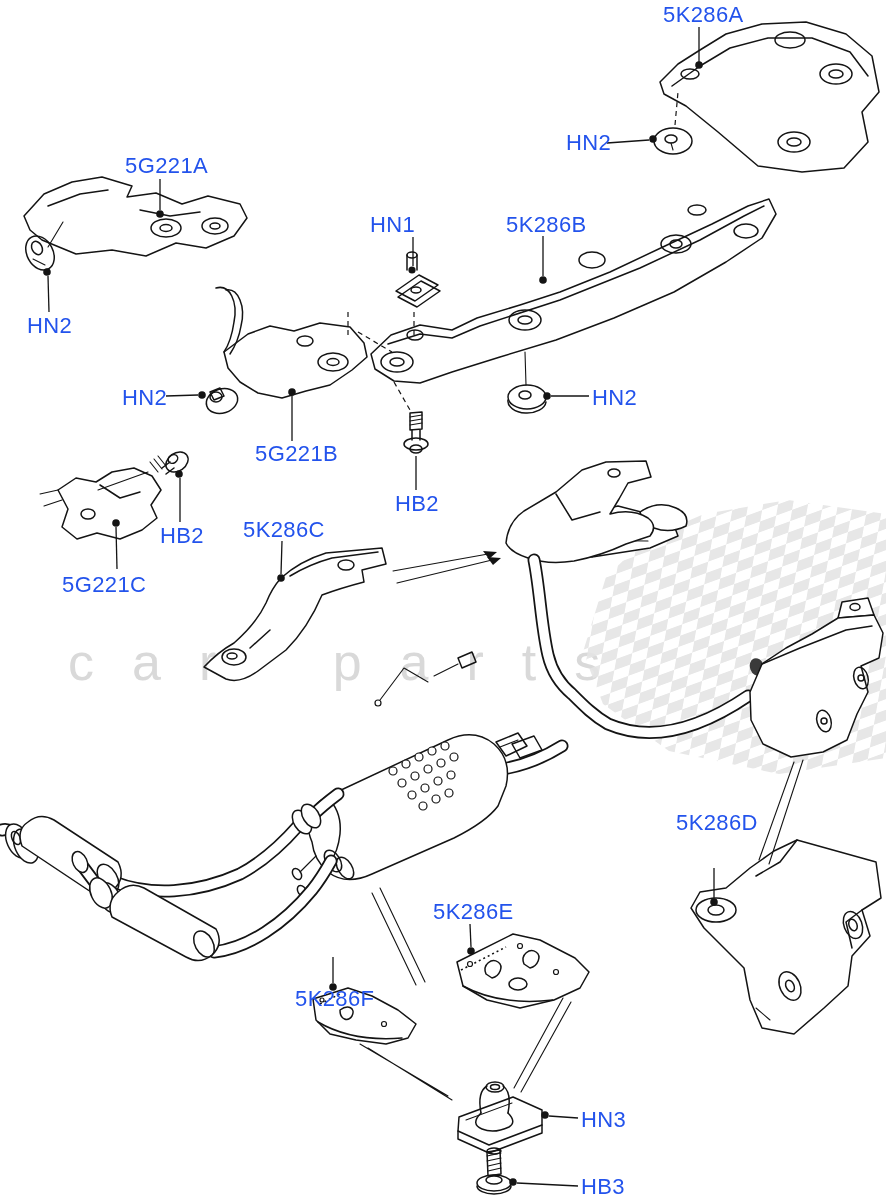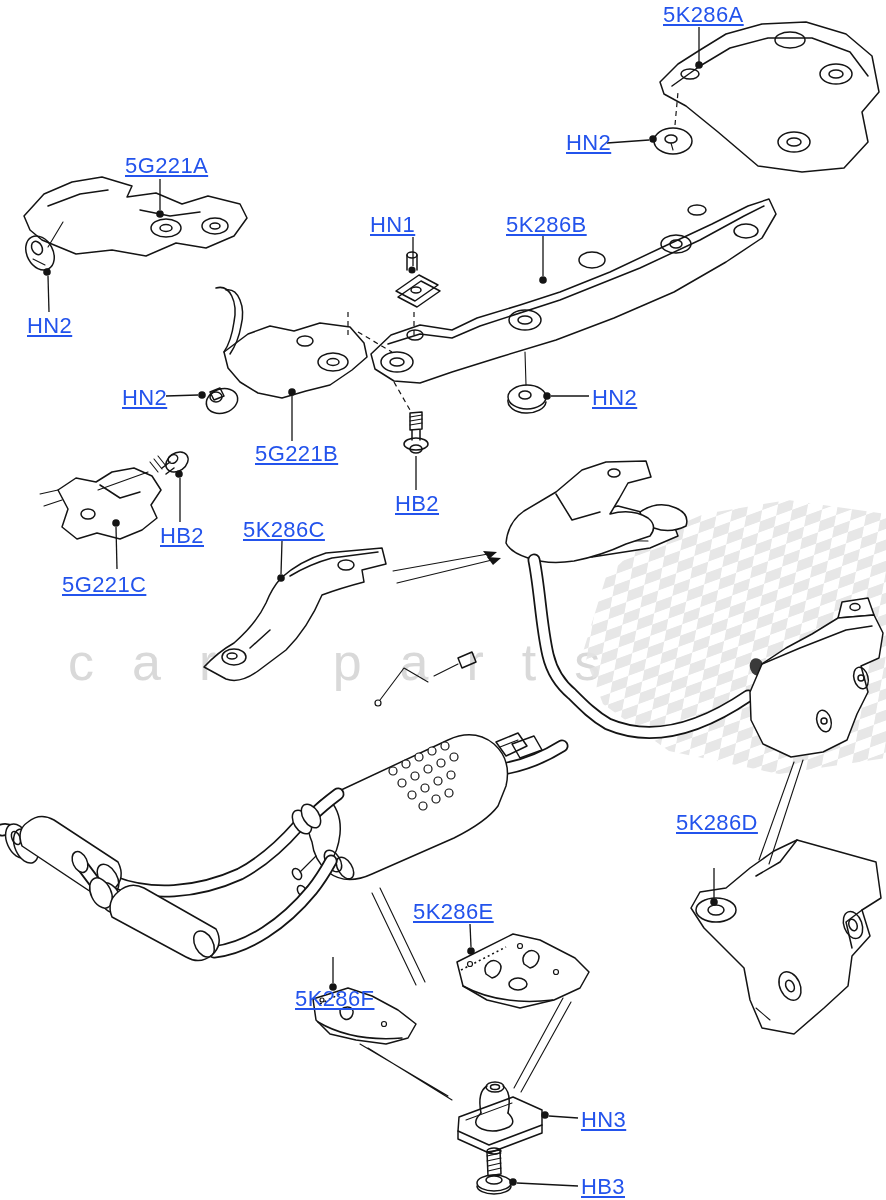--- a/index.html
+++ b/index.html
@@ -6,21 +6,21 @@
   #stage{position:relative;width:886px;height:1200px;background:#ffffff;overflow:hidden;
          font-family:"Liberation Sans",sans-serif;}
   .wm-brand{position:absolute;left:60px;top:510px;font-size:136px;font-weight:700;
             letter-spacing:-8px;line-height:1;color:var(--wm-pink,#eba8a8);
             font-family:"Liberation Sans",sans-serif;user-select:none;}
   .wm-sub{position:absolute;left:68px;top:636px;font-size:52px;font-weight:400;
           letter-spacing:38px;word-spacing:26px;line-height:1;color:var(--wm-gray,#d9d9d9);
           font-family:"Liberation Sans",sans-serif;user-select:none;}
   svg#art{position:absolute;left:0;top:0;}
   .lbl{position:absolute;font-size:22px;line-height:1.0;letter-spacing:.4px;
-       color:var(--label-blue,#2353ec);white-space:nowrap;text-decoration:underline;}
+       color:var(--label-blue,#2353ec);white-space:nowrap;}
   .ol{fill:none;stroke:#141414;stroke-width:1.5;stroke-linejoin:round;stroke-linecap:round;}
   .olw{fill:#ffffff;stroke:#141414;stroke-width:1.5;stroke-linejoin:round;stroke-linecap:round;}
   .thin{fill:none;stroke:#141414;stroke-width:1.1;stroke-linecap:round;}
   .leader{fill:none;stroke:#141414;stroke-width:1.3;stroke-linecap:butt;}
   .dash{fill:none;stroke:#141414;stroke-width:1.2;stroke-dasharray:5 4;}
   .dot{fill:#141414;stroke:none;}
   .pipe-o{fill:none;stroke:#141414;stroke-width:13;stroke-linecap:round;}
   .pipe-i{fill:none;stroke:#ffffff;stroke-width:9.5;stroke-linecap:round;}
   .dimple{fill:#ffffff;stroke:#141414;stroke-width:1.2;}
   .speck{fill:none;stroke:#141414;stroke-width:1.6;stroke-dasharray:2 3;}
@@ -344,17 +344,17 @@
   <div class="lbl" style="left:506px;top:214px">5K286B</div>
   <div class="lbl" style="left:27px;top:315px">HN2</div>
   <div class="lbl" style="left:122px;top:387px">HN2</div>
   <div class="lbl" style="left:592px;top:387px">HN2</div>
   <div class="lbl" style="left:255px;top:443px">5G221B</div>
   <div class="lbl" style="left:395px;top:493px">HB2</div>
   <div class="lbl" style="left:243px;top:519px">5K286C</div>
   <div class="lbl" style="left:160px;top:525px">HB2</div>
   <div class="lbl" style="left:62px;top:574px">5G221C</div>
   <div class="lbl" style="left:676px;top:812px">5K286D</div>
-  <div class="lbl" style="left:413px;top:901px">5K286E</div>
+  <div class="lbl" style="left:433px;top:901px">5K286E</div>
   <div class="lbl" style="left:295px;top:988px">5K286F</div>
   <div class="lbl" style="left:581px;top:1109px">HN3</div>
   <div class="lbl" style="left:581px;top:1176px">HB3</div>
 </div>
 
 </body></html>

